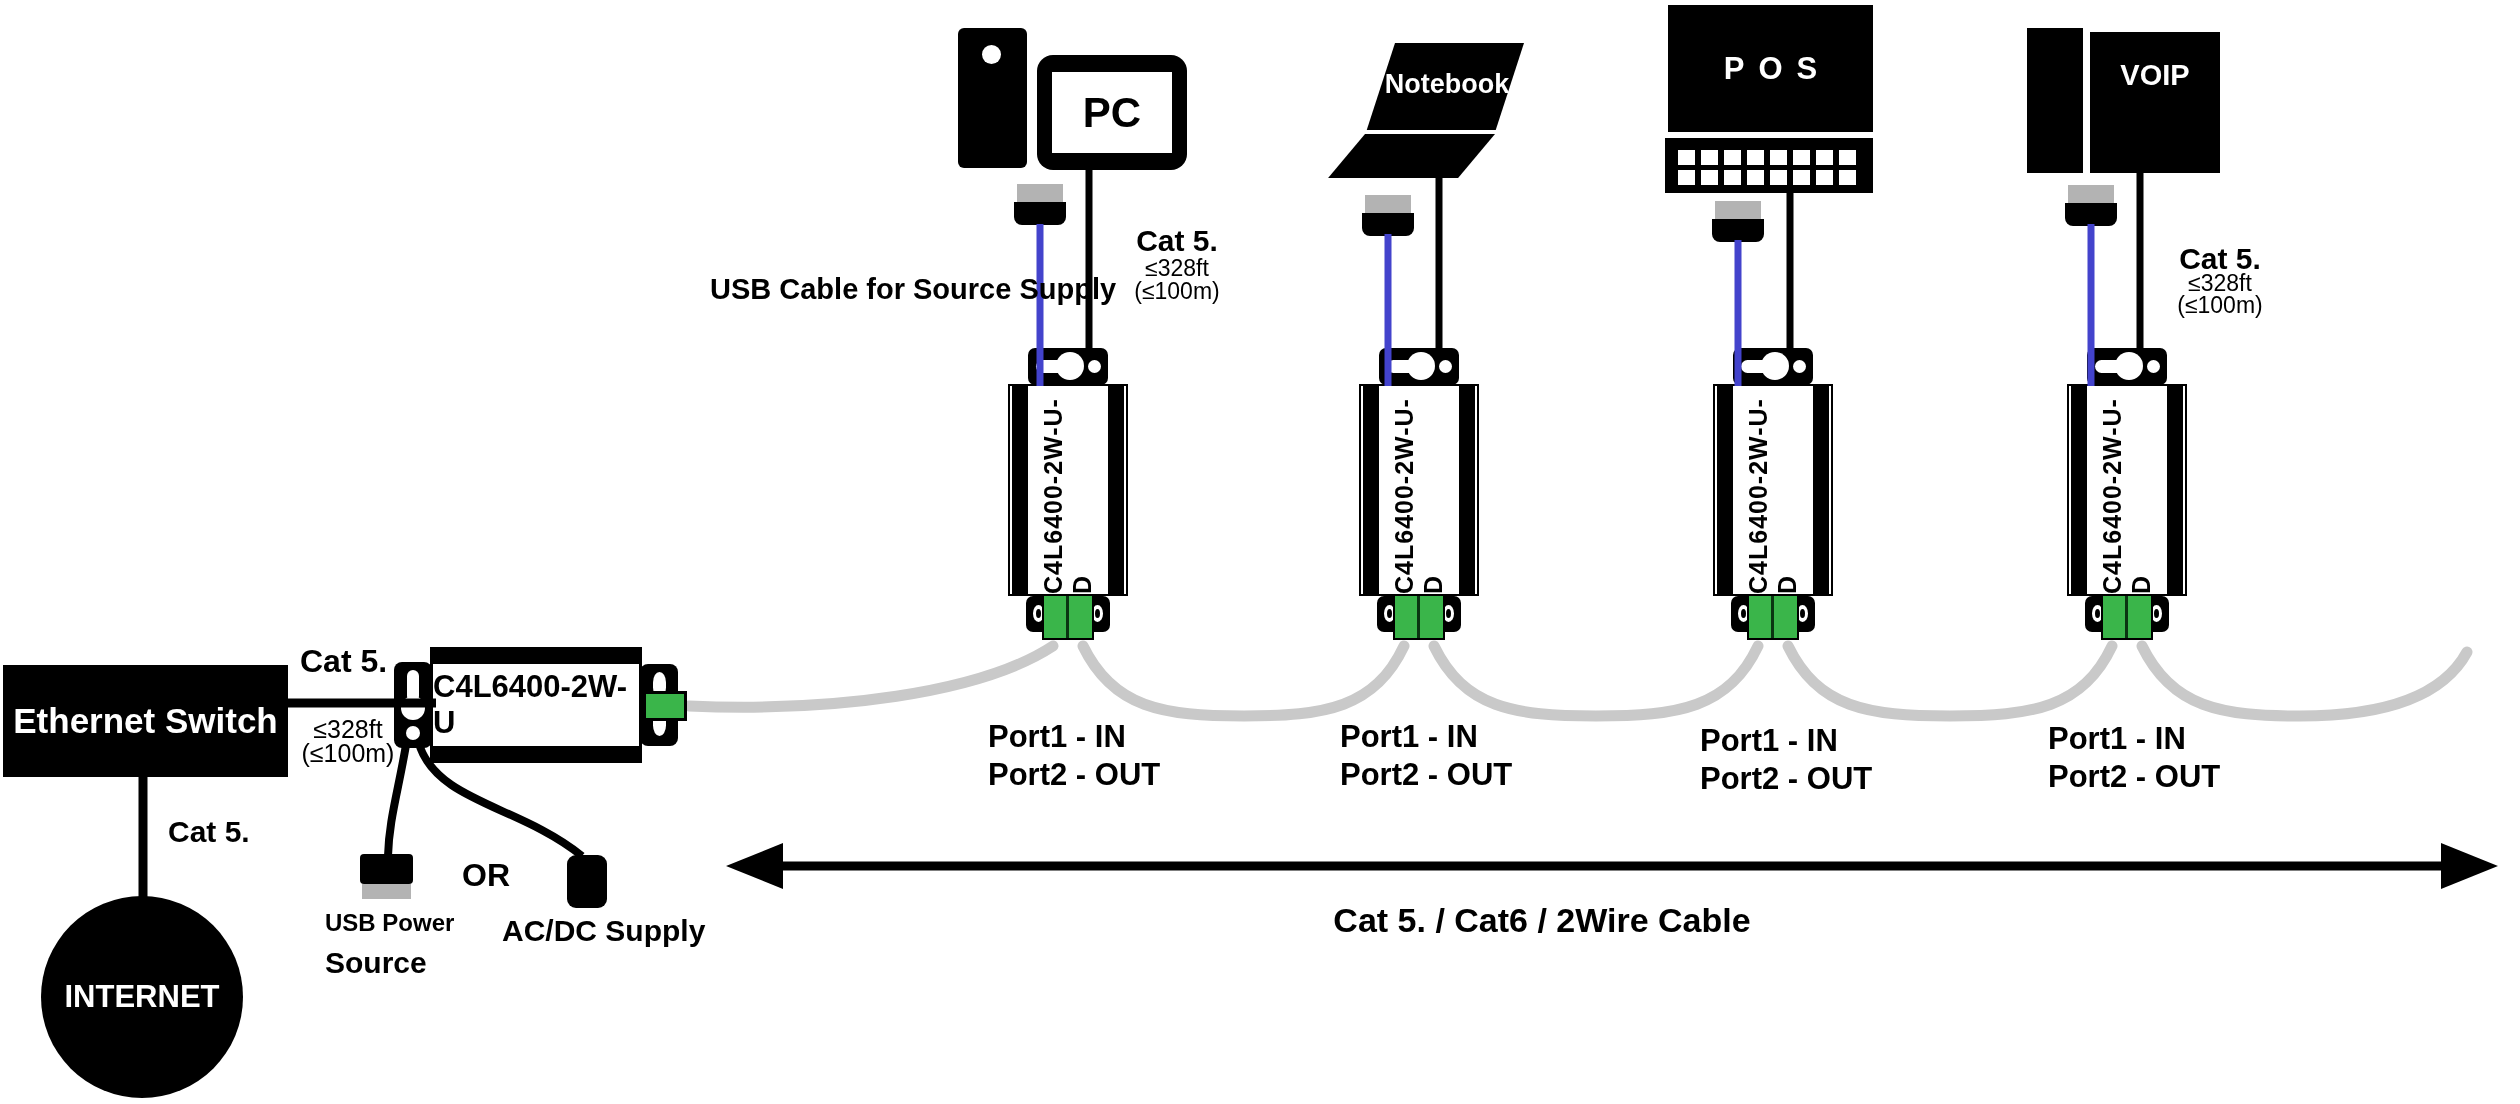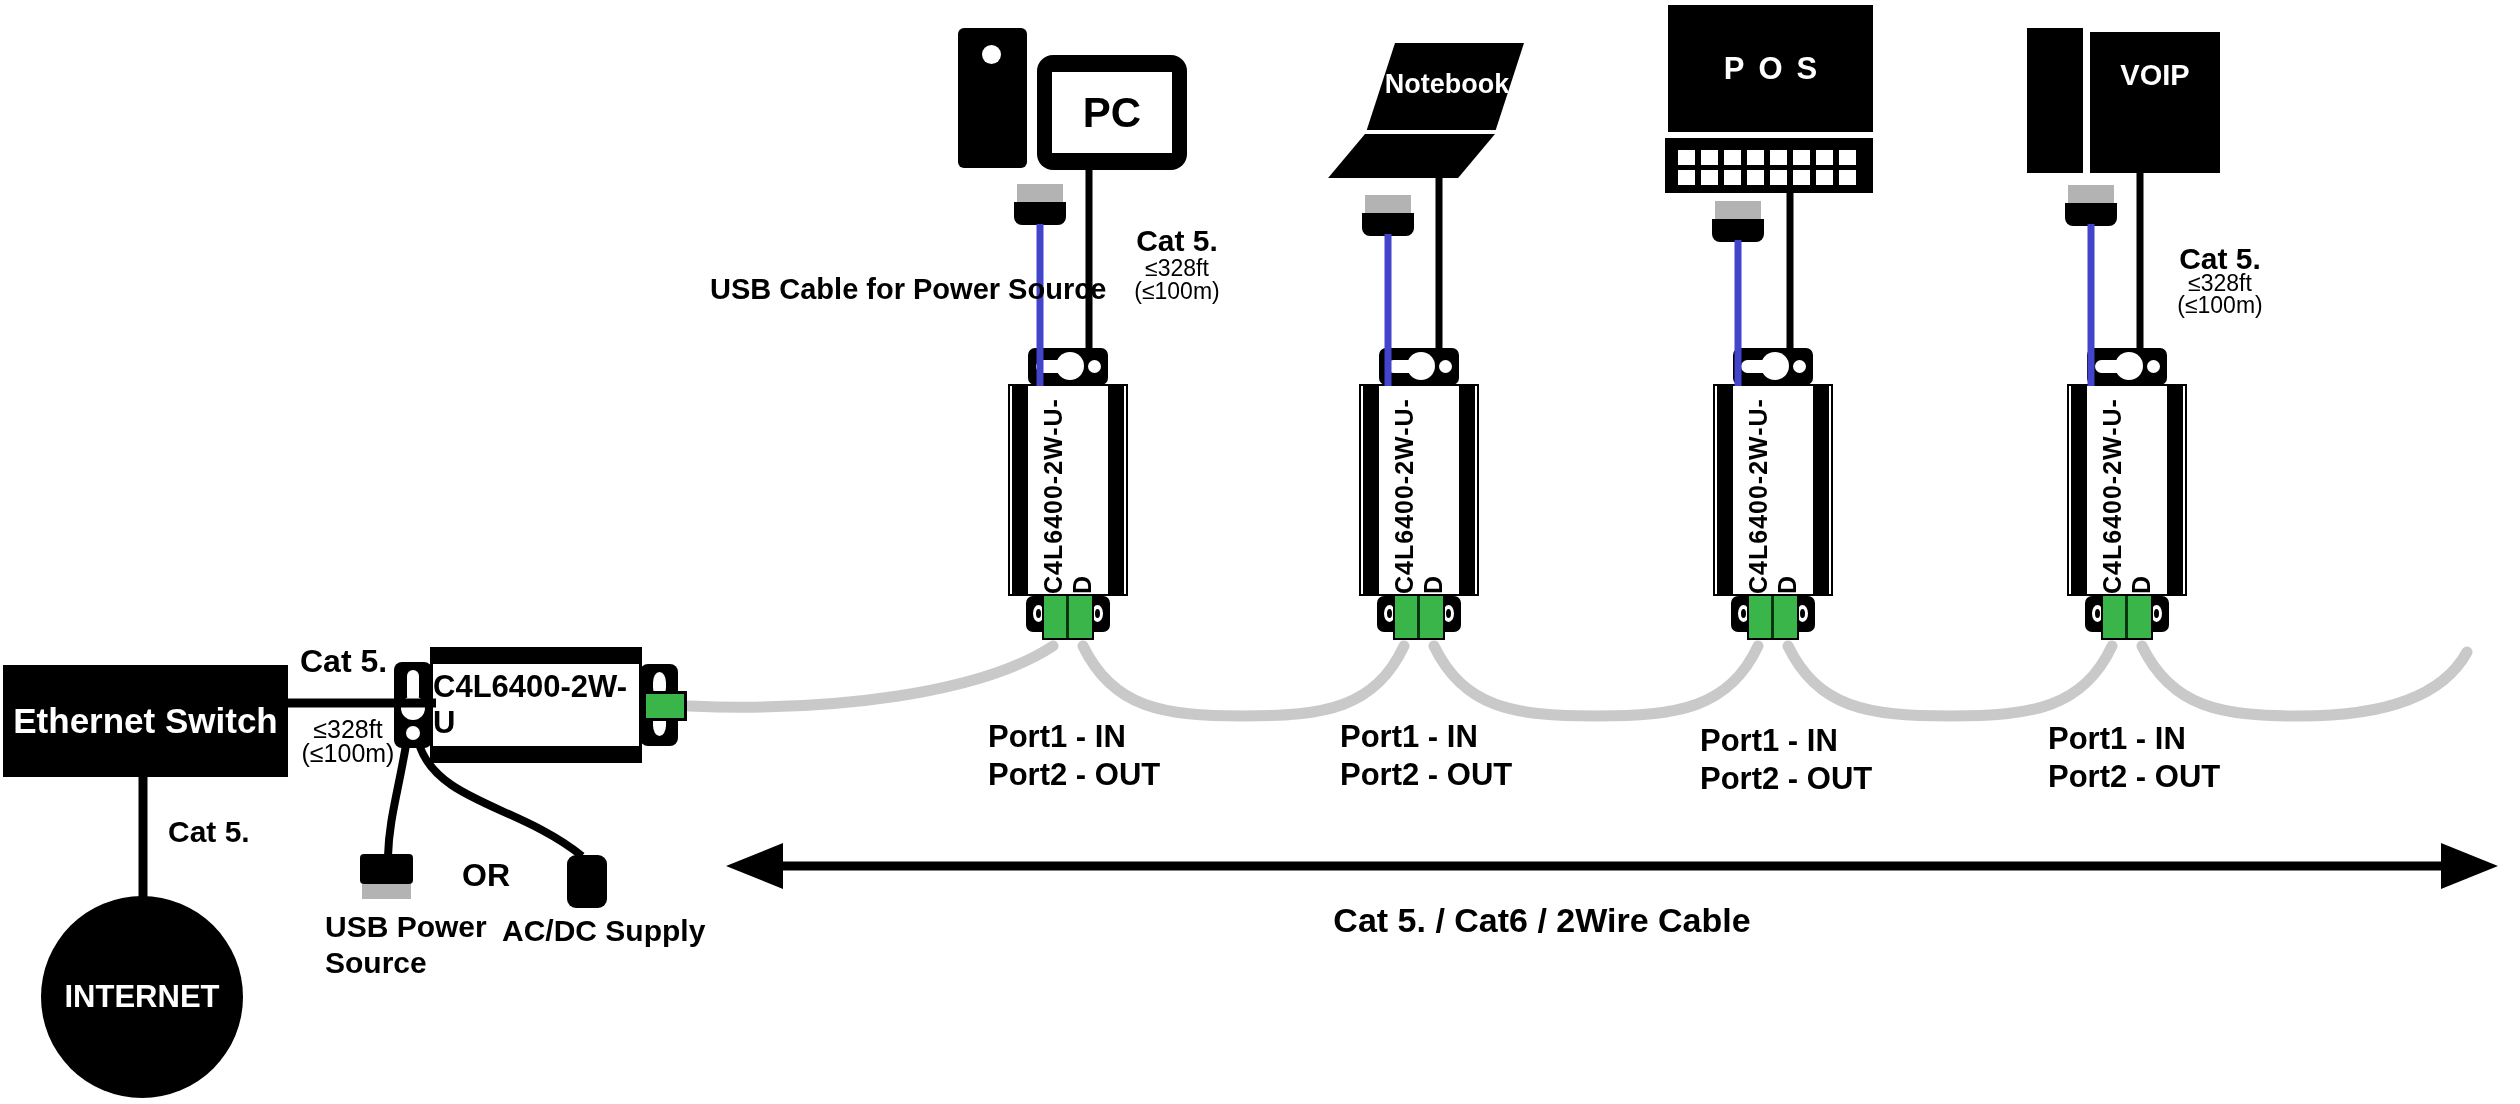--- a/index.html
+++ b/index.html
@@ -279,31 +279,31 @@
     <line x1="1388" y1="234" x2="1388" y2="386" stroke="#4343cc" stroke-width="7"></line>
     <line x1="1738" y1="240" x2="1738" y2="386" stroke="#4343cc" stroke-width="7"></line>
     <line x1="2091" y1="224" x2="2091" y2="386" stroke="#4343cc" stroke-width="7"></line>
   </svg>
 
   <div class="lbl" style="left:300px; top:644px; font-size:32px;">Cat 5.</div>
   <div class="lbl ctr thin" style="left:348px; top:716px; font-size:25px;">≤328ft</div>
   <div class="lbl ctr thin" style="left:348px; top:740px; font-size:25px;">(≤100m)</div>
   <div class="lbl" style="left:168px; top:815px; font-size:30px;">Cat 5.</div>
 
-  <div class="lbl" style="left:710px; top:274px; font-size:29px;">USB Cable for Power Source</div>
+  <div class="lbl" style="left:710px; top:274px; font-size:29px;">USB Cable for Source Supply</div>
 
   <div class="lbl ctr" style="left:1177px; top:224px; font-size:30px;">Cat 5.</div>
   <div class="lbl ctr thin" style="left:1177px; top:256px; font-size:23px;">≤328ft</div>
   <div class="lbl ctr thin" style="left:1177px; top:279px; font-size:23px;">(≤100m)</div>
 
   <div class="lbl ctr" style="left:2220px; top:242px; font-size:30px;">Cat 5.</div>
   <div class="lbl ctr thin" style="left:2220px; top:271px; font-size:23px;">≤328ft</div>
   <div class="lbl ctr thin" style="left:2220px; top:293px; font-size:23px;">(≤100m)</div>
 
-  <div class="lbl" style="left:325px; top:910px; font-size:30px;">USB Power</div>
+  <div class="lbl" style="left:325px; top:910px; font-size:24px;">USB Power</div>
   <div class="lbl" style="left:325px; top:946px; font-size:30px;">Source</div>
   <div class="lbl" style="left:462px; top:858px; font-size:32px;">OR</div>
   <div class="lbl" style="left:502px; top:914px; font-size:30px;">AC/DC Supply</div>
 
   <div class="lbl" style="left:988px; top:718px; font-size:31px; line-height:38px;">Port1 - IN</div>
   <div class="lbl" style="left:988px; top:756px; font-size:31px; line-height:38px;">Port2 - OUT</div>
   <div class="lbl" style="left:1340px; top:718px; font-size:31px; line-height:38px;">Port1 - IN</div>
   <div class="lbl" style="left:1340px; top:756px; font-size:31px; line-height:38px;">Port2 - OUT</div>
   <div class="lbl" style="left:1700px; top:722px; font-size:31px; line-height:38px;">Port1 - IN</div>
   <div class="lbl" style="left:1700px; top:760px; font-size:31px; line-height:38px;">Port2 - OUT</div>

